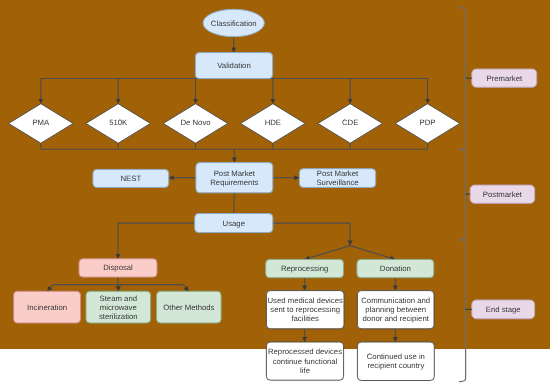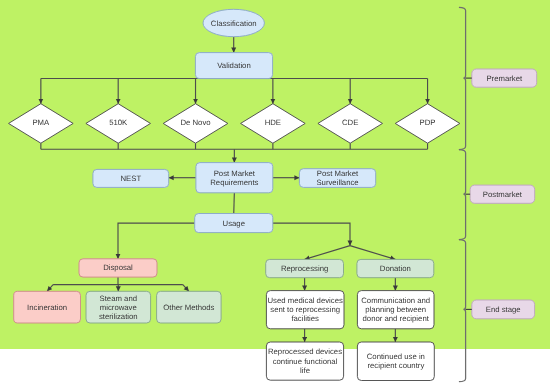--- a/index.html
+++ b/index.html
@@ -1,17 +1,17 @@
 <!DOCTYPE html>
 <html><head>
 <meta charset="utf-8">
 <style>
   html,body{margin:0;padding:0;background:#ffffff;}
   body{width:550px;height:387px;overflow:hidden;font-family:"Liberation Sans",sans-serif;}
-  #stage{position:relative;width:550px;height:349px;background:#bef264;}
+  #stage{position:relative;width:550px;height:349px;background:#a16207;}
   svg#diagram{position:absolute;left:0;top:0;width:550px;height:387px;display:block;}
   text{font-family:"Liberation Sans",sans-serif;fill:#363636;text-anchor:middle;-webkit-font-smoothing:antialiased;text-rendering:geometricPrecision;}
   svg{shape-rendering:geometricPrecision;}
 </style>
 </head>
 <body>
 
 <div id="stage">
   <svg id="diagram" viewBox="0 0 550 387">
     <defs>

